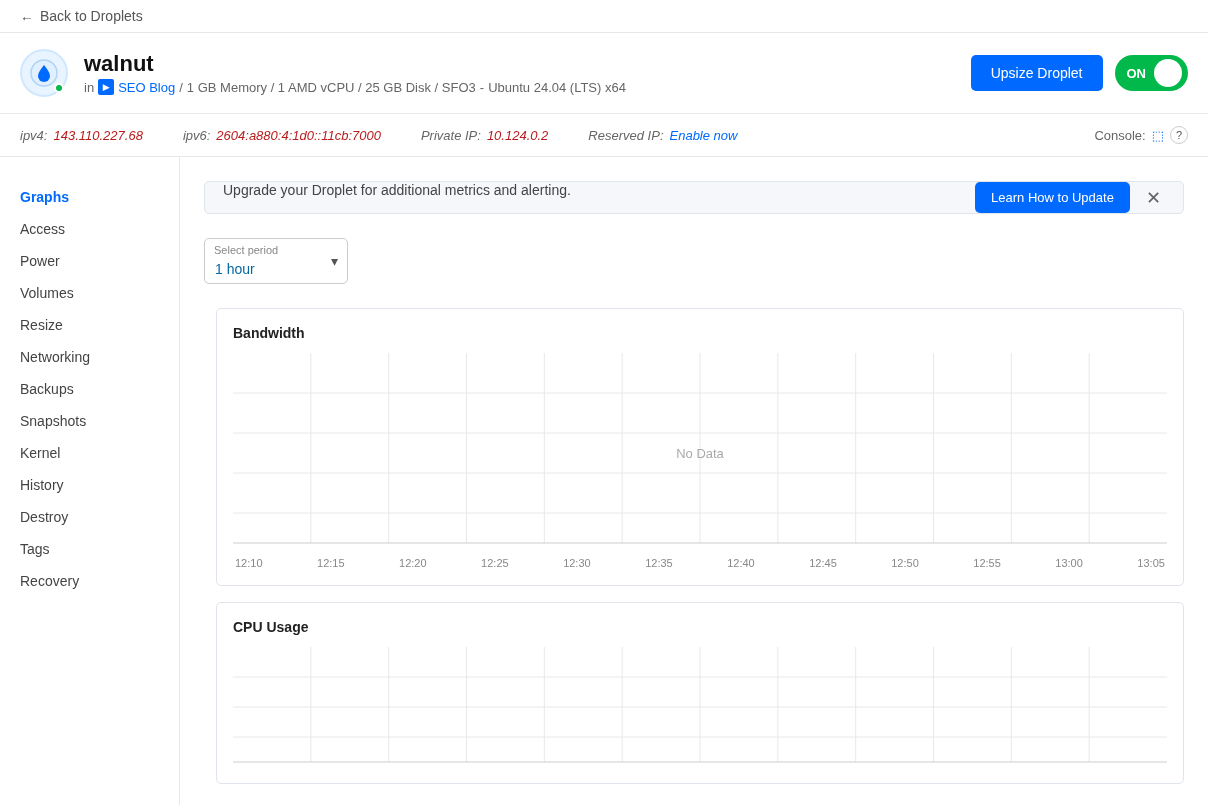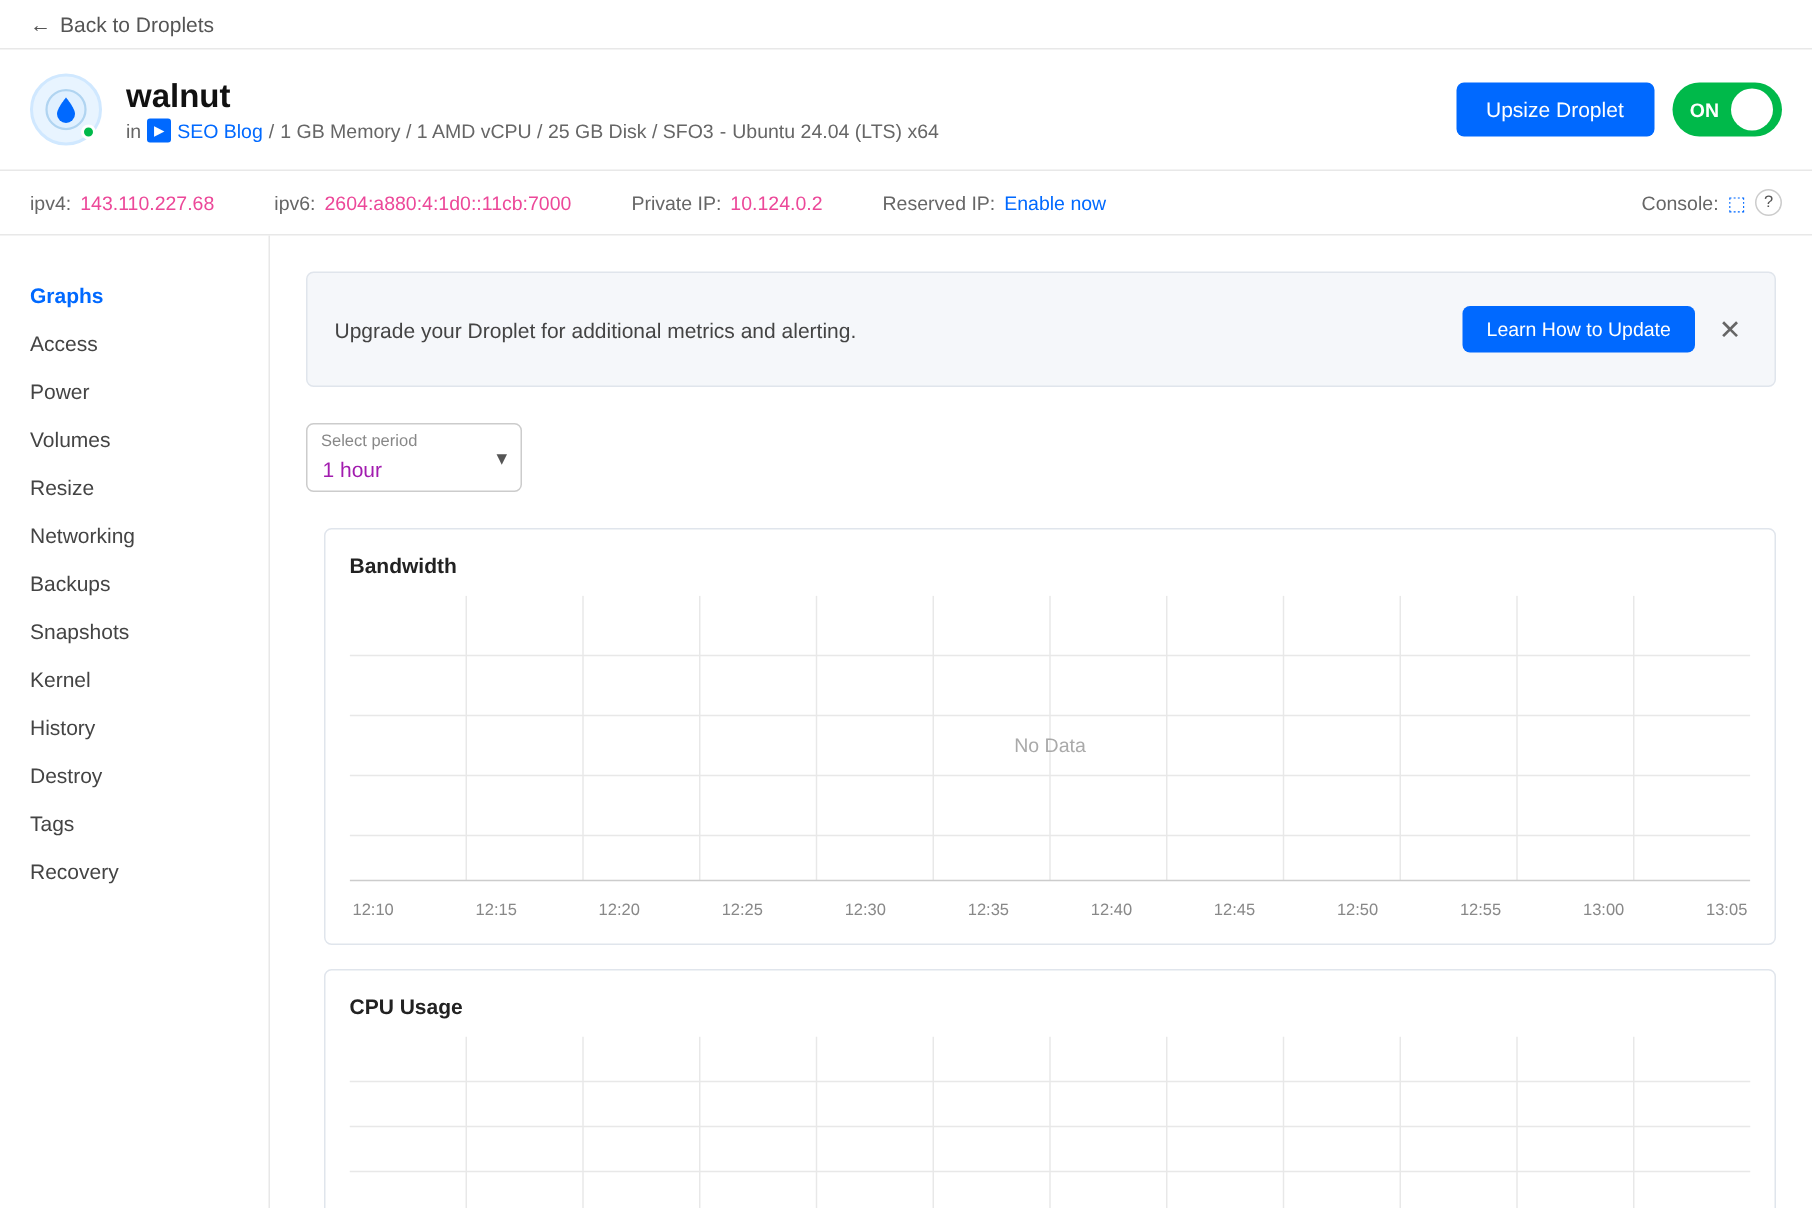--- a/index.html
+++ b/index.html
@@ -107,23 +107,23 @@
     
     .ip-bar {
       padding: 12px 20px;
       display: flex;
       align-items: center;
       gap: 40px;
       border-bottom: 1px solid #e8e8e8;
       font-size: 13px;
       background: #fff;
     }
-    .ip-item { display: flex; gap: 6px; }
+    .ip-item { display: flex; gap: 6px; font-style: italic; }
     .ip-label { color: #666; }
-    .ip-value { color: #ec4899; font-weight: 500; }
+    .ip-value { color: #b91c1c; font-weight: 500; }
     .enable-link { color: #0069ff; text-decoration: none; }
     .console-link {
       color: #0069ff;
       display: flex;
       align-items: center;
       gap: 4px;
       text-decoration: none;
       margin-left: auto;
     }
     .help-icon {
@@ -166,23 +166,22 @@
       flex: 1;
       padding: 24px;
       overflow: auto;
     }
 
     
     .alert-banner {
       background: #f5f7fa;
       border: 1px solid #e0e5ec;
       border-radius: 5px;
-      padding: 22px 18px;
-      display: flex;
-      align-items: center;
+      padding: 0 18px;
+      display: flex;
       justify-content: space-between;
       margin-bottom: 24px;
     }
     .alert-text { font-size: 14px; color: #444; }
     .alert-actions { display: flex; align-items: center; gap: 12px; }
     .btn-learn {
       background: #0069ff;
       color: white;
       border: none;
       padding: 8px 16px;
@@ -219,21 +218,21 @@
       pointer-events: none;
       z-index: 1;
     }
     .period-select {
       width: 100%;
       padding: 22px 30px 6px 10px;
       border: 1px solid #ccc;
       border-radius: 5px;
       appearance: none;
       font-size: 14px;
-      color: #a21caf;
+      color: #0369a1;
       background: white;
       cursor: pointer;
     }
     .select-arrow {
       position: absolute;
       right: 10px;
       top: 50%;
       transform: translateY(-50%);
       pointer-events: none;
       color: #555;

